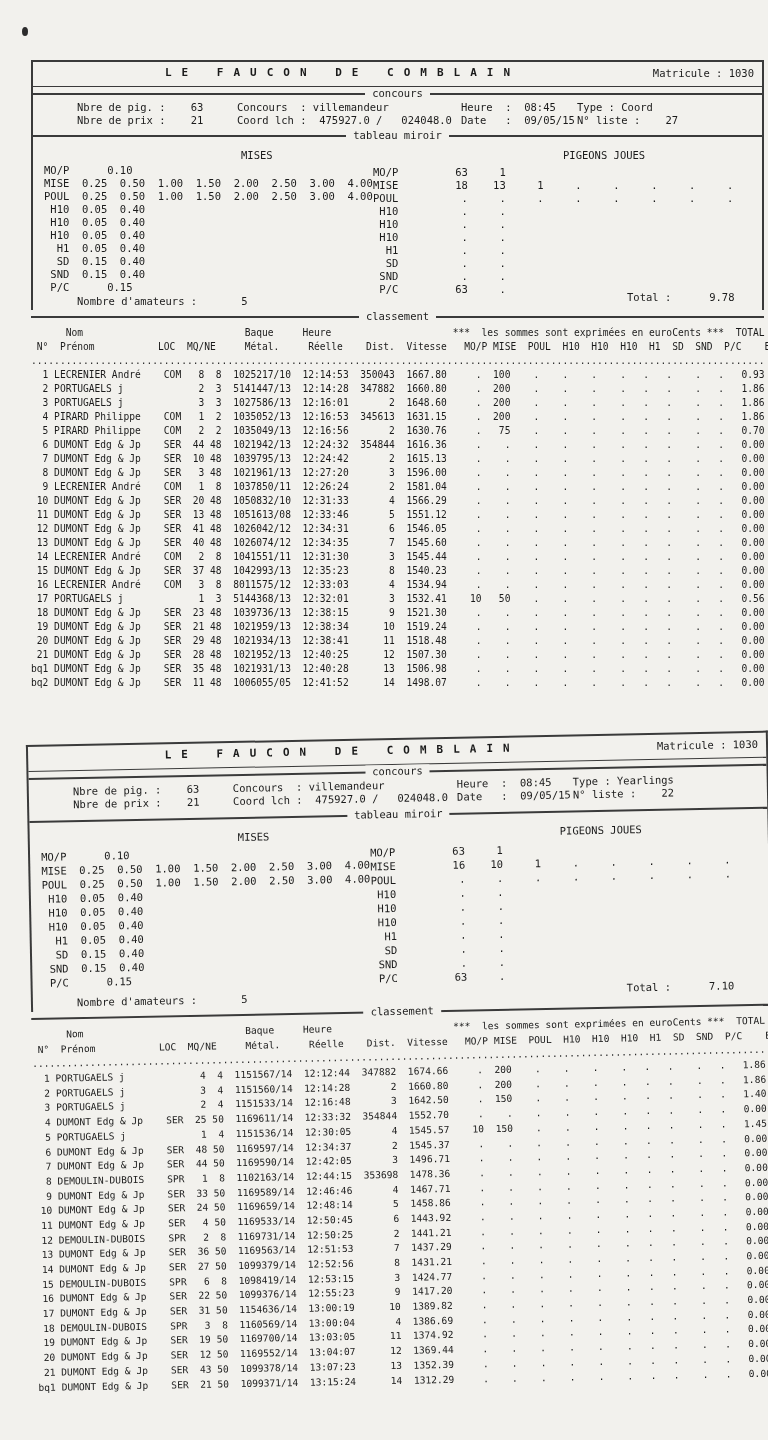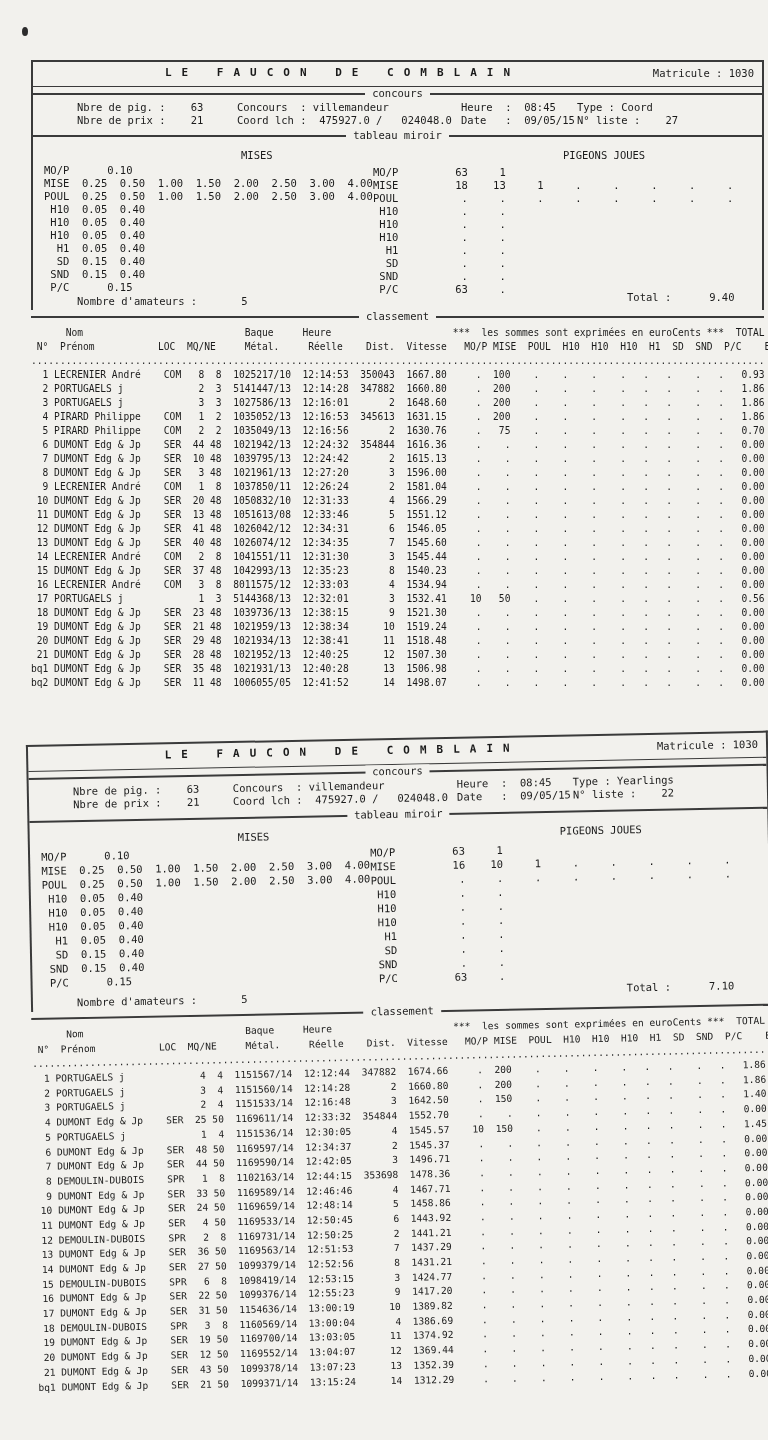--- a/index.html
+++ b/index.html
@@ -88,21 +88,21 @@
       <div class="dtext"><span>tableau miroir</span></div>
     </div>
     <div class="mirror">
       <div class="m-head left">MISES</div>
       <div class="m-head right">PIGEONS JOUES</div>
       <div class="m-block m-left"><div class="pre">MO/P      0.10</div><div class="pre">MISE  0.25  0.50  1.00  1.50  2.00  2.50  3.00  4.00</div><div class="pre">POUL  0.25  0.50  1.00  1.50  2.00  2.50  3.00  4.00</div><div class="pre"> H10  0.05  0.40</div><div class="pre"> H10  0.05  0.40</div><div class="pre"> H10  0.05  0.40</div><div class="pre">  H1  0.05  0.40</div><div class="pre">  SD  0.15  0.40</div><div class="pre"> SND  0.15  0.40</div><div class="pre"> P/C      0.15</div></div>
       <div class="m-block m-right"><div class="pre">MO/P         63     1</div><div class="pre">MISE         18    13     1     .     .     .     .     .</div><div class="pre">POUL          .     .     .     .     .     .     .     .</div><div class="pre"> H10          .     .</div><div class="pre"> H10          .     .</div><div class="pre"> H10          .     .</div><div class="pre">  H1          .     .</div><div class="pre">  SD          .     .</div><div class="pre"> SND          .     .</div><div class="pre"> P/C         63     .</div></div>
     </div>
     <div class="bottom-row">
       <div class="amateurs">Nombre d'amateurs :       5</div>
-      <div class="total-line">Total :      9.40</div>
+      <div class="total-line">Total :      9.78</div>
     </div>
   </div>
   <div class="divider">
     <div class="line"></div>
     <div class="dtext"><span>classement</span></div>
   </div>
   <div class="tablewrap">
     <div>      Nom                            Baque     Heure                     ***  les sommes sont exprimées en euroCents ***  TOTAL</div>
     <div> N°  Prénom           LOC  MQ/NE     Métal.     Réelle    Dist.  Vitesse   MO/P MISE  POUL  H10  H10  H10  H1  SD  SND  P/C    EUR</div>
     <div class="dotsline">...............................................................................................................................</div>

